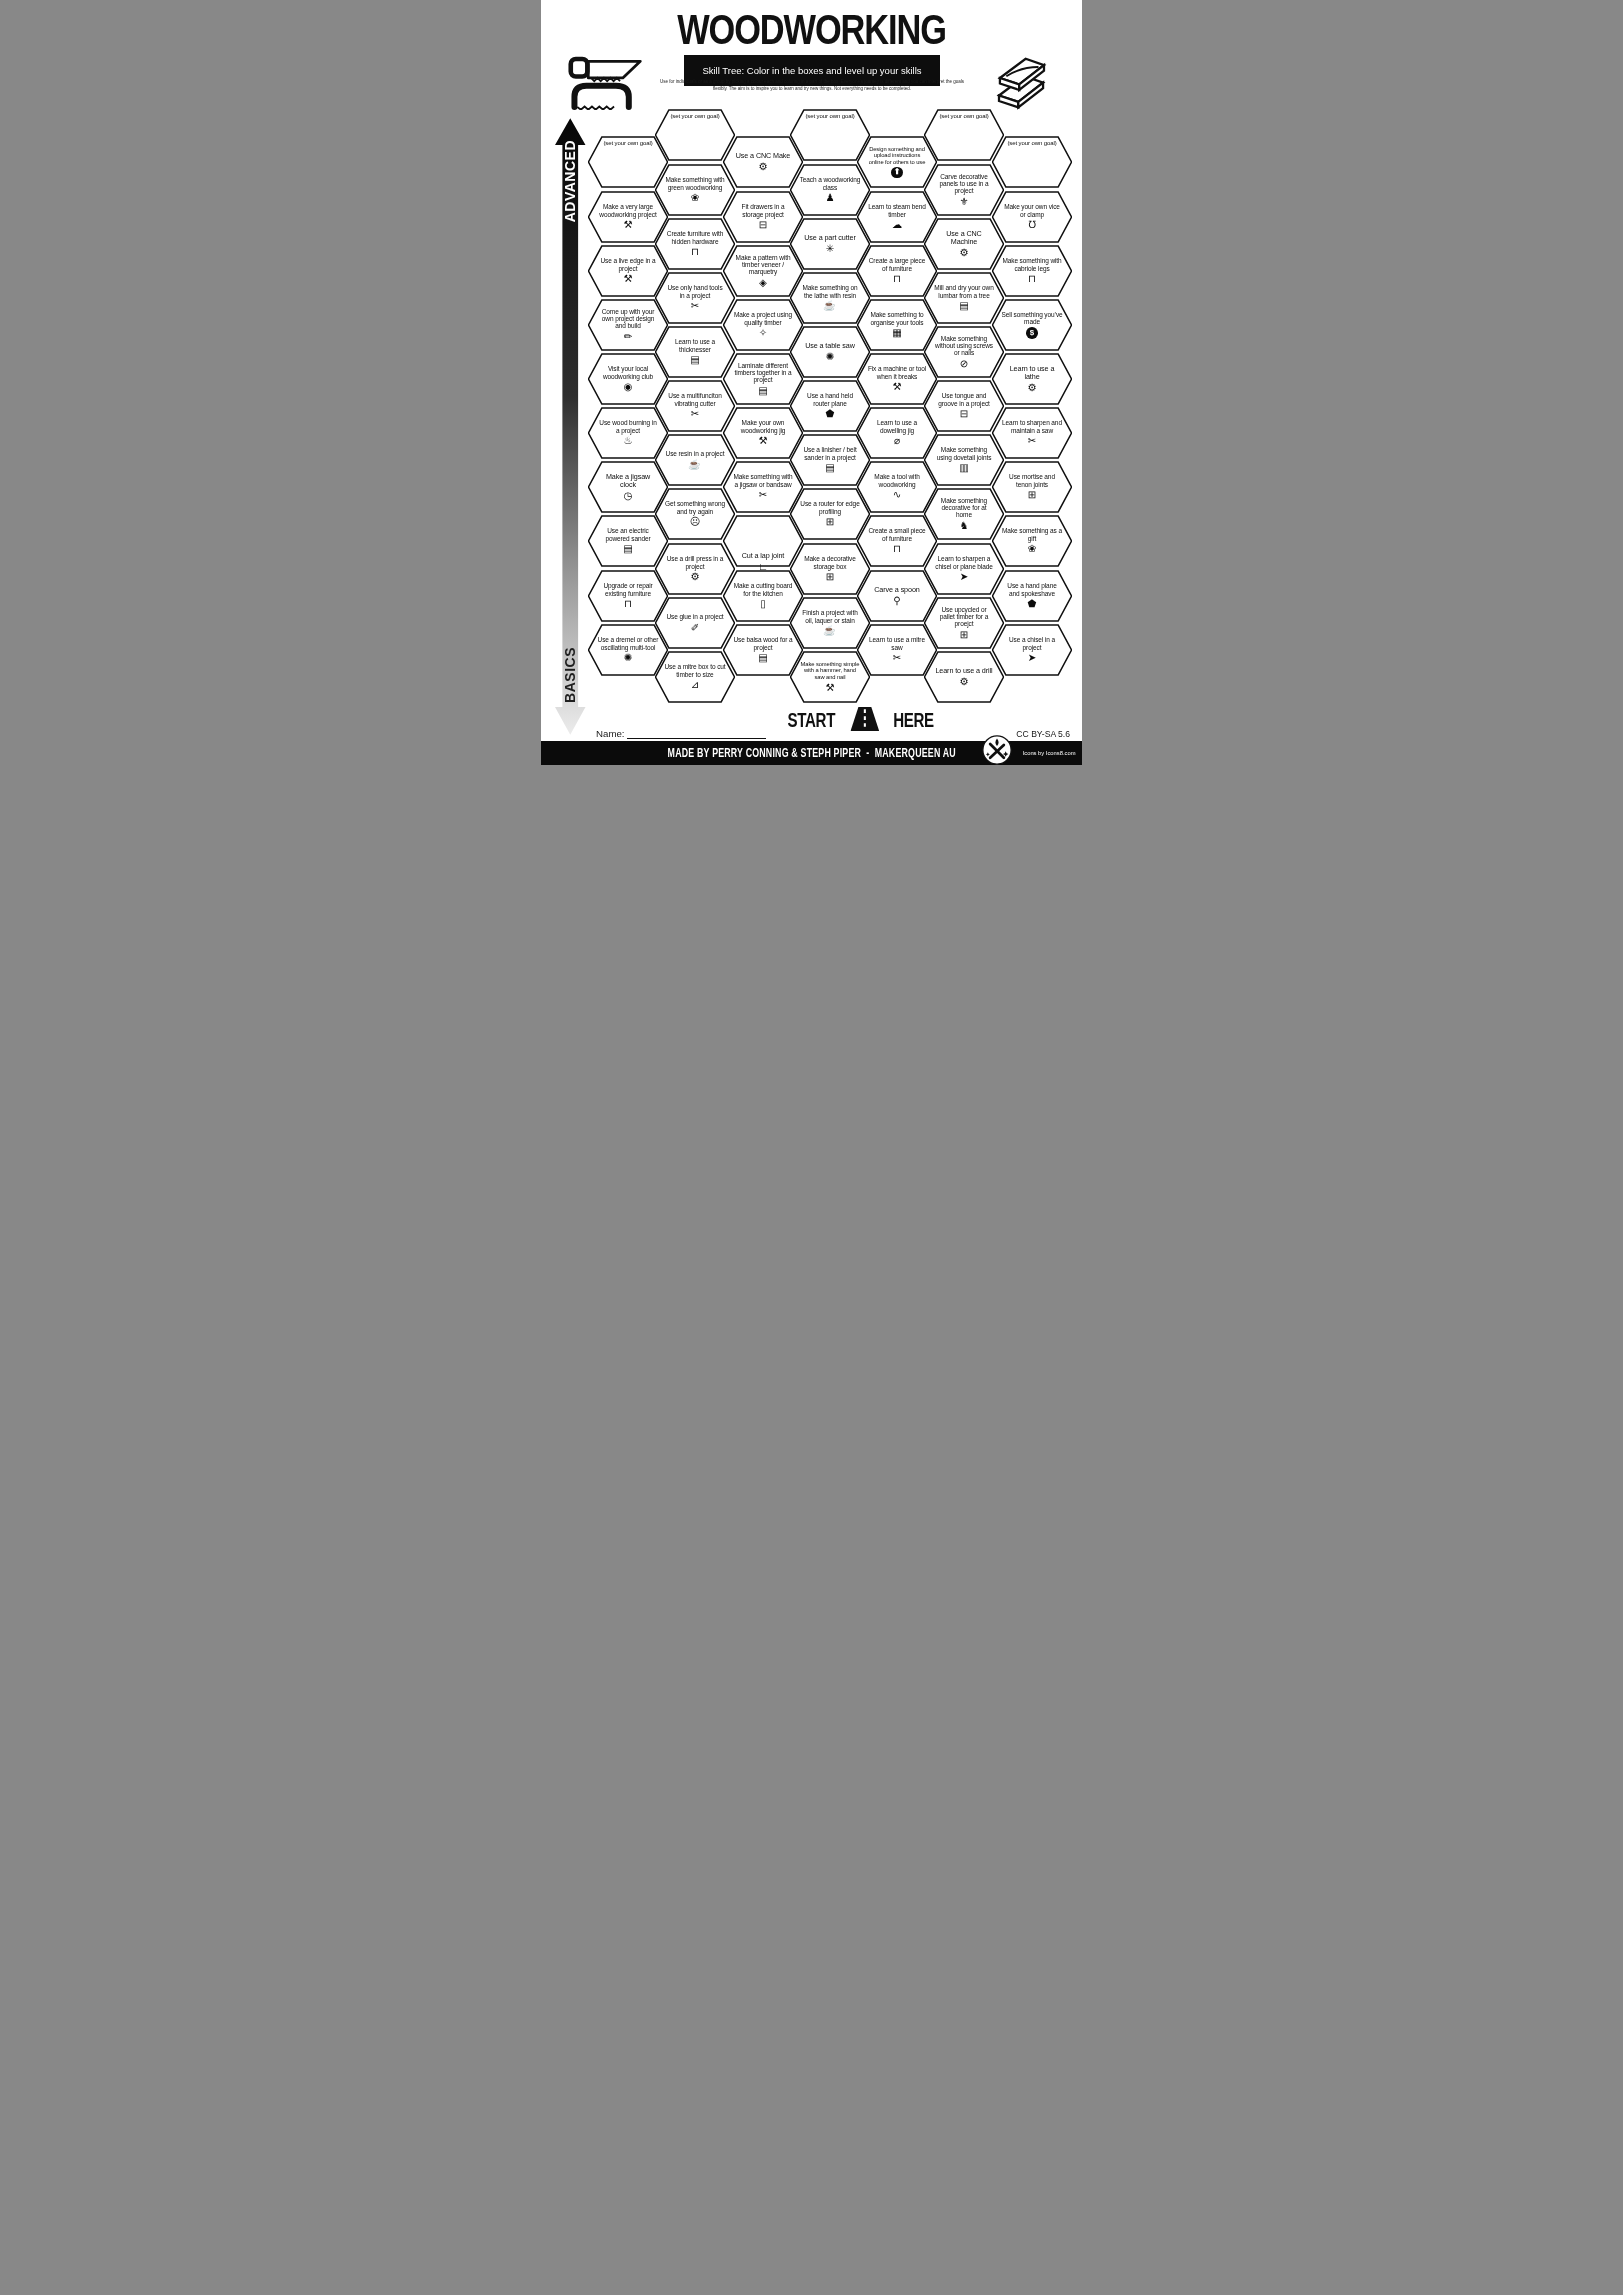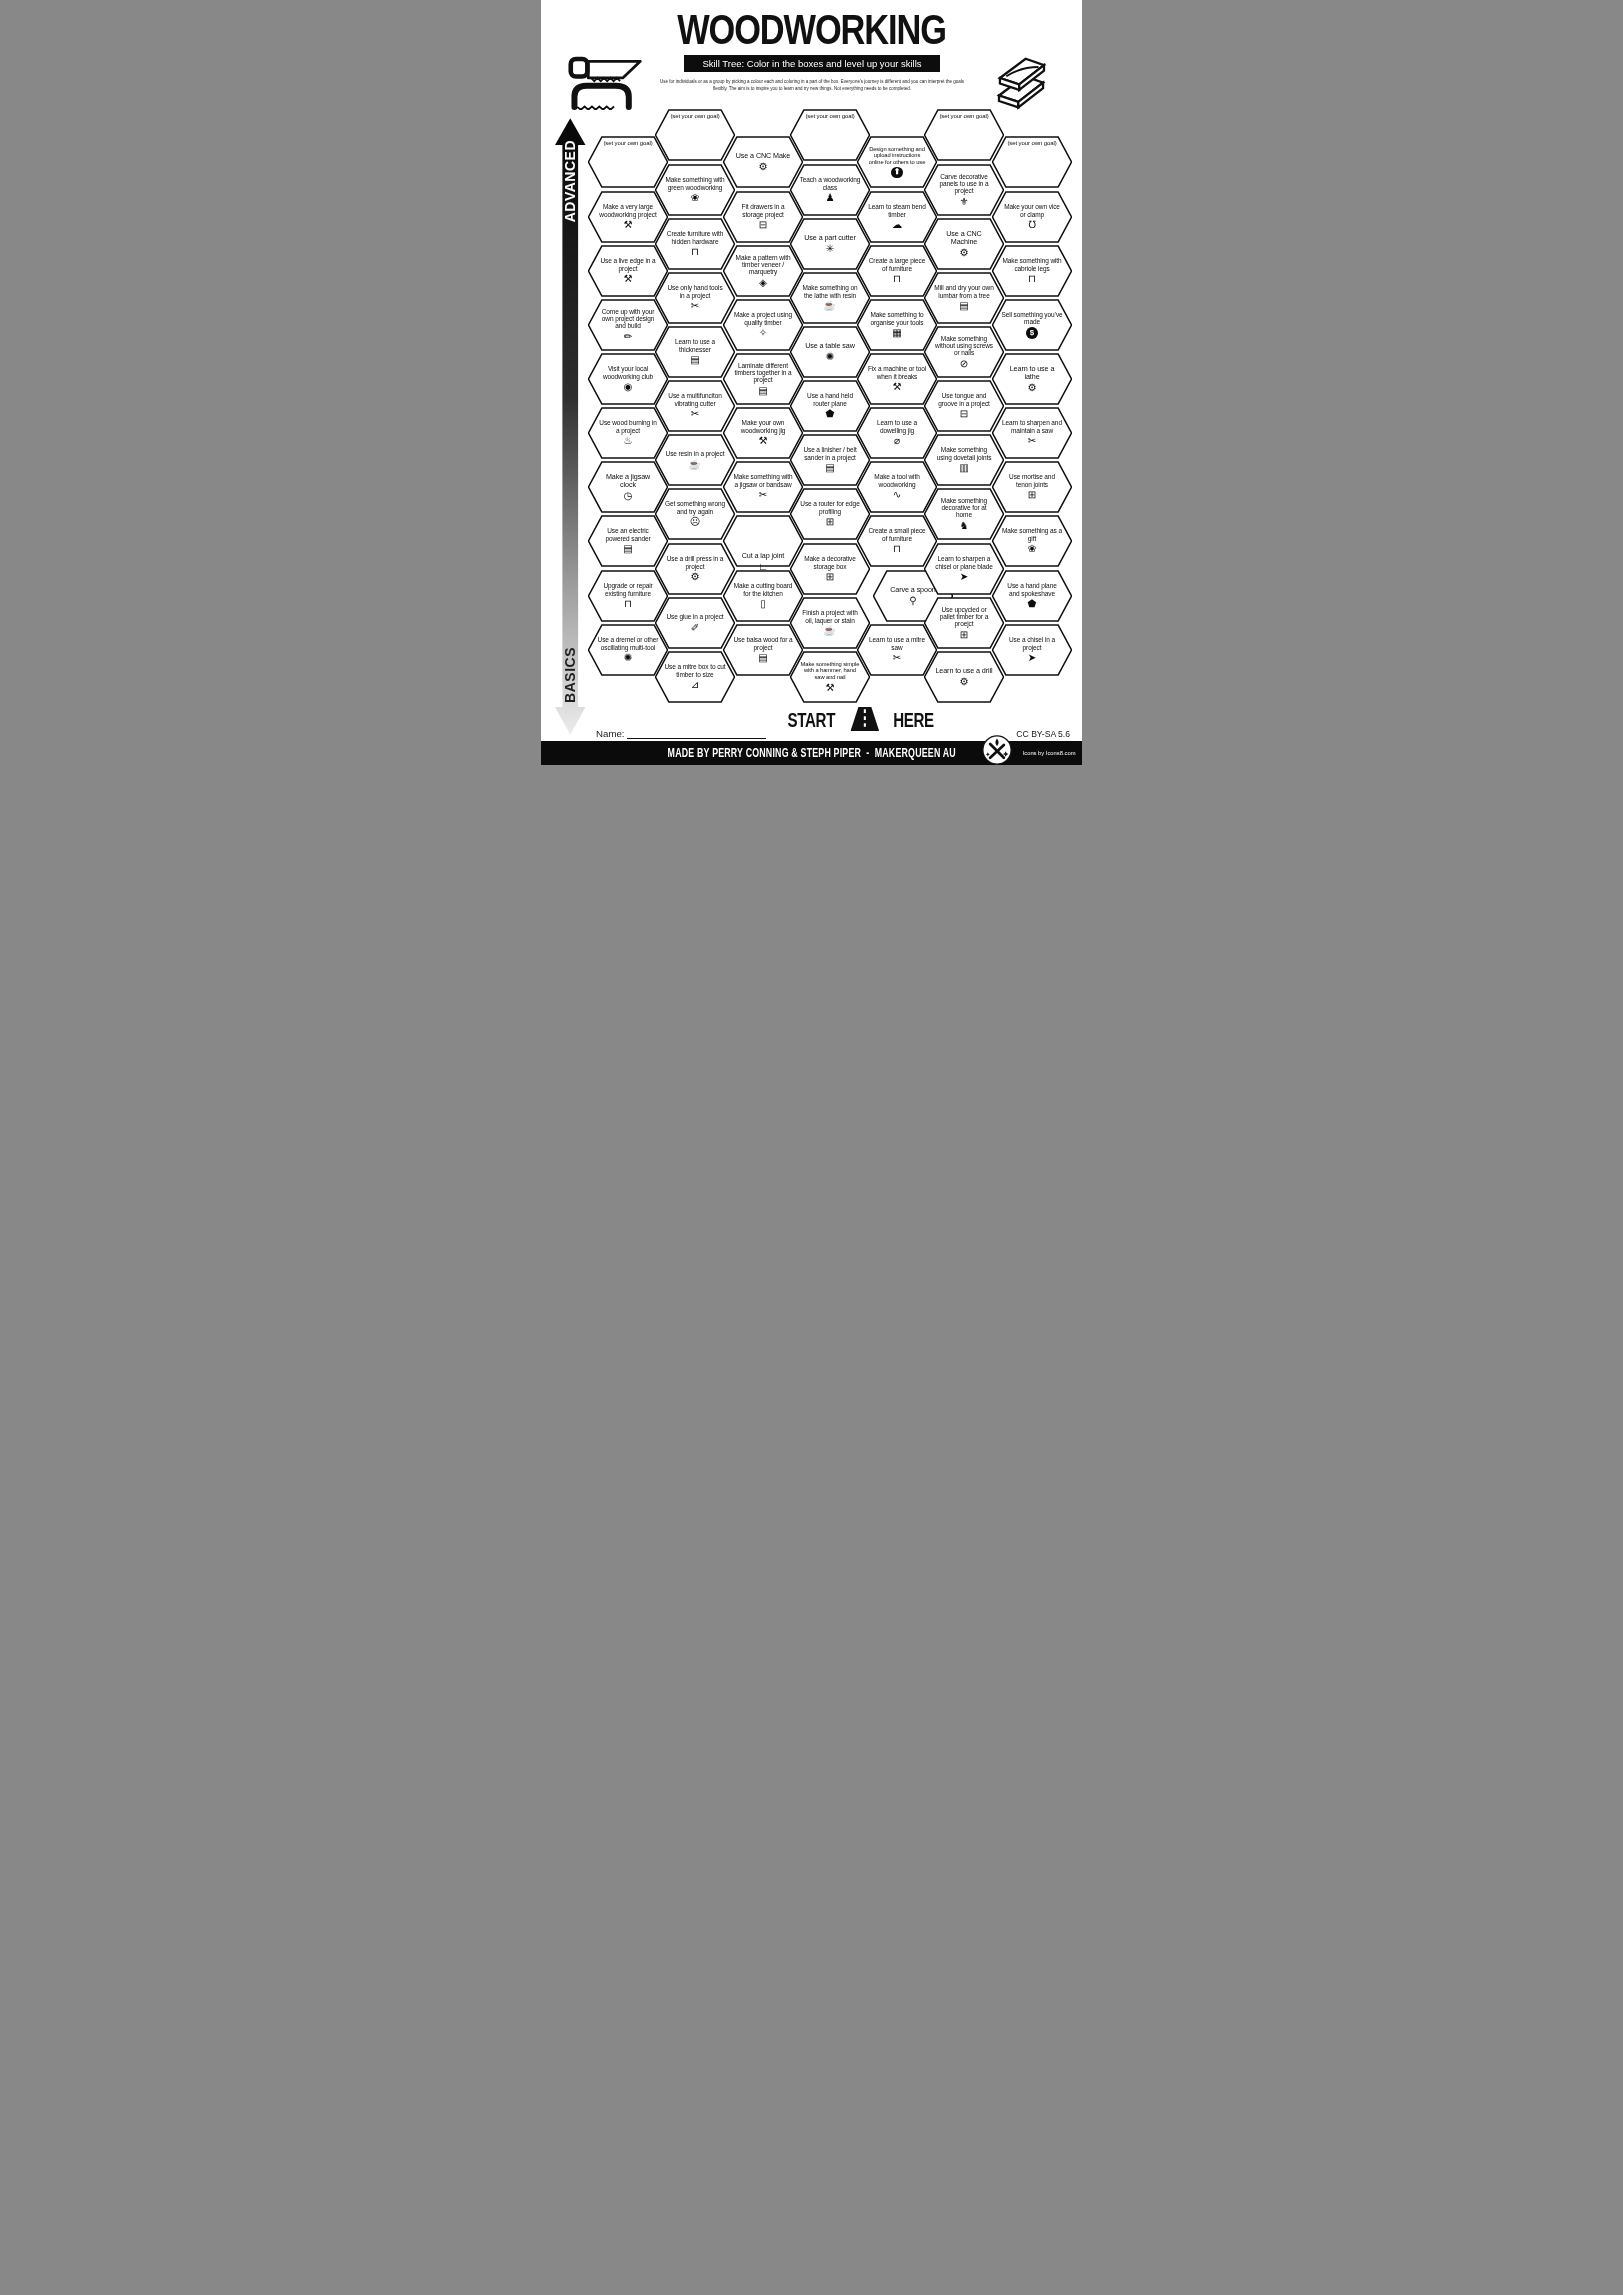--- a/index.html
+++ b/index.html
@@ -1,21 +1,21 @@
 <!DOCTYPE html>
 <html style="font-size:7.4px"><head>
 <meta charset="utf-8">
 <style>
   html,body{margin:0;padding:0;background:#888;}
   .page{position:relative;width:541px;height:765px;margin:0 auto;background:#ffffff;
         font-family:"Liberation Sans",sans-serif;color:#111;overflow:hidden;}
   
   .title{position:absolute;top:8.3px;left:0;right:0;text-align:center;font-weight:700;
          font-size:43px;line-height:1;letter-spacing:-1.4px;transform:scaleX(.80);white-space:nowrap;}
-  .subtitle-bar{position:absolute;top:55px;left:143px;width:256px;height:17px;background:#0d0d0d;
+  .subtitle-bar{position:absolute;top:55px;left:143px;width:256px;height:31px;background:#0d0d0d;
          color:#fff;display:flex;align-items:center;justify-content:center;font-size:9.5px;font-weight:400;}
   .description{position:absolute;top:79px;left:118px;width:306px;text-align:center;
          font-size:4.5px;line-height:1.5;color:#1a1a1a;}
   
   .saws{position:absolute;left:27px;top:55px;}
   .timber{position:absolute;left:453px;top:56px;}
   
   .level-arrow{position:absolute;left:14px;top:118px;}
   .axis-label{position:absolute;writing-mode:vertical-rl;transform:rotate(180deg);
         font-weight:700;font-size:14px;letter-spacing:0.5px;left:21px;}
@@ -536,21 +536,21 @@
   </div>
       <div class="hex" style="left: 316px; top: 515px;">
     <svg class="hex-shape" viewBox="0 0 173 112" preserveAspectRatio="none">
       <polygon points="1,56 30,2 143,2 172,56 143,110 30,110"></polygon>
     </svg>
     <div class="hex-content">
       <div class="hex-label" style="font-size: 6.5px;">Create a small piece of furniture</div>
       <div class="hex-icon">⊓</div>
     </div>
   </div>
-      <div class="hex" style="left: 332px; top: 570px; text-decoration: underline;">
+      <div class="hex" style="left: 316px; top: 570px; text-decoration: underline;">
     <svg class="hex-shape" viewBox="0 0 173 112" preserveAspectRatio="none">
       <polygon points="1,56 30,2 143,2 172,56 143,110 30,110"></polygon>
     </svg>
     <div class="hex-content">
       <div class="hex-label" style="font-size: 7.2px;">Carve a spoon</div>
       <div class="hex-icon">⚲</div>
     </div>
   </div>
       <div class="hex" style="left: 316px; top: 624px;">
     <svg class="hex-shape" viewBox="0 0 173 112" preserveAspectRatio="none">

